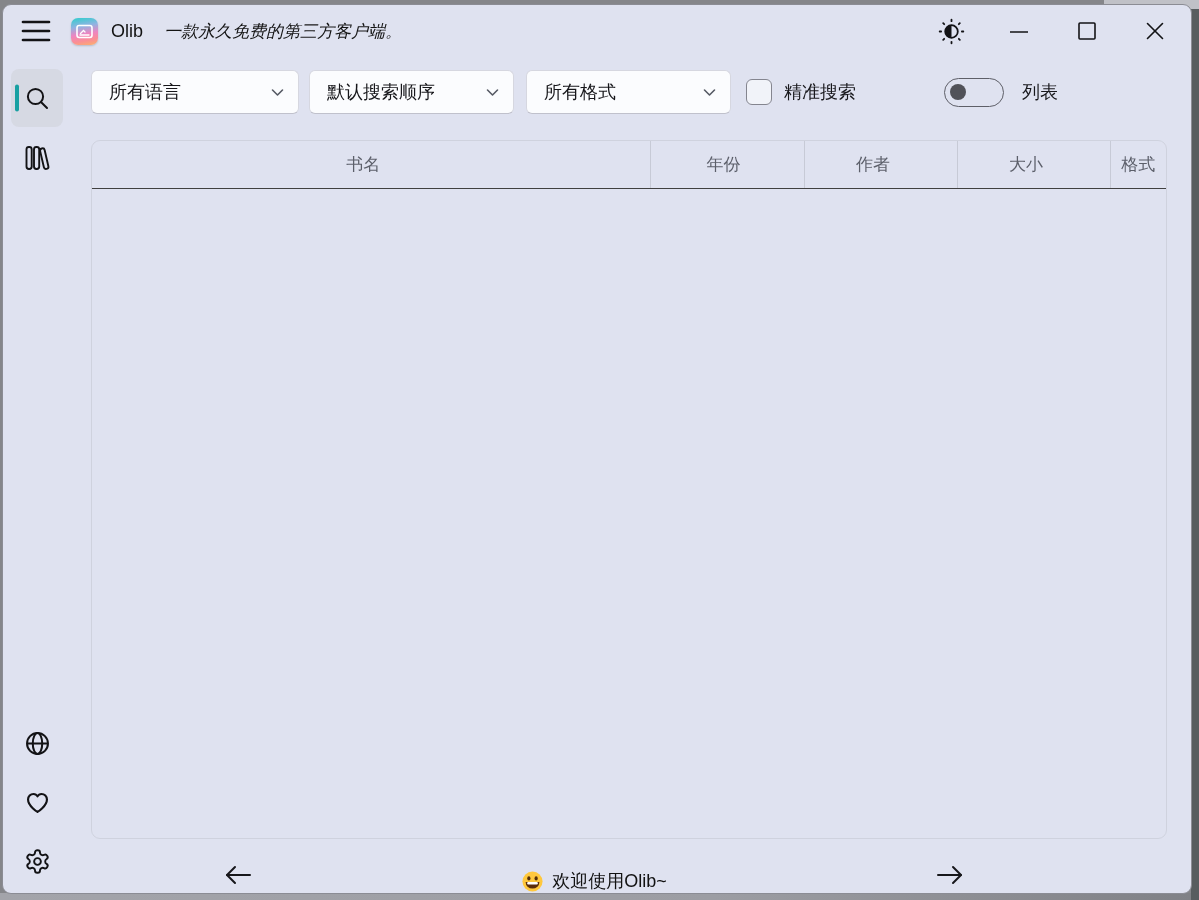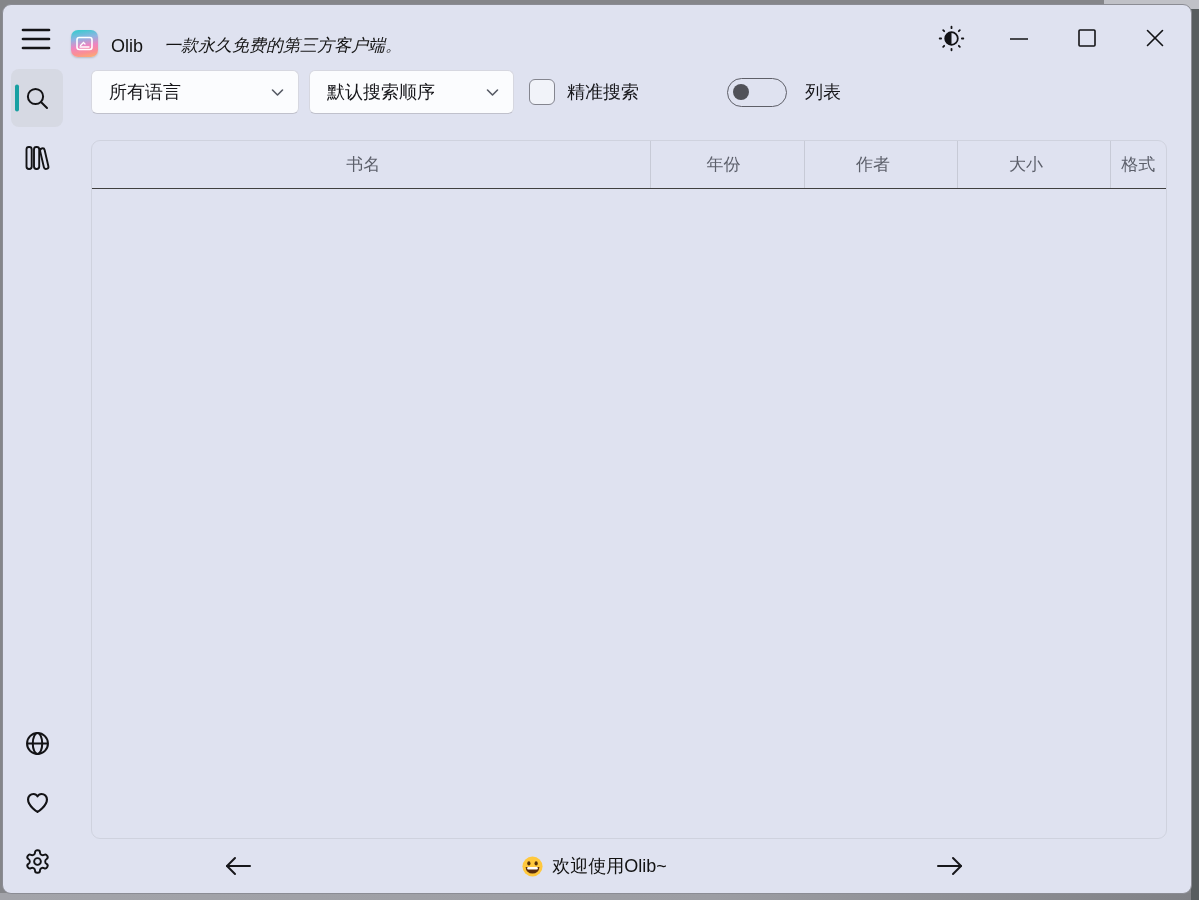--- a/index.html
+++ b/index.html
@@ -26,21 +26,21 @@
   .desktop-bottom{position:absolute;bottom:0;left:0;right:8px;height:7px;
     background:linear-gradient(90deg,#a3a4aa 0%,#9c9da3 60%,#808186 100%);}
 
   .window{
     position:absolute;left:2px;top:4px;width:1190px;height:890px;
     background:var(--window_bg);border:1px solid #8b8c94;border-radius:9px;
     display:flex;flex-direction:column;overflow:hidden;
   }
 
   
-  .titlebar{height:52px;flex:none;display:flex;align-items:flex-end;padding:0 8px 0 14px;}
+  .titlebar{height:52px;flex:none;display:flex;align-items:center;padding:0 8px 0 14px;}
   .icon-btn{background:none;border:none;padding:0;display:flex;align-items:center;justify-content:center;cursor:pointer;}
   .hamburger-btn{width:38px;height:36px;}
   .app-icon{width:27px;height:27px;margin-left:16px;border-radius:7px;
     background:linear-gradient(170deg,#45c8d2 8%,#8fb4e2 32%,#ee85c1 58%,#fb8f93 80%,#fbaf70 98%);
     display:flex;align-items:center;justify-content:center;
     box-shadow:0 1px 2px rgba(0,0,0,.18);}
   .app-title{font-size:18px;margin-left:13px;color:#121212;}
   .app-tagline{font-size:17px;margin-left:21px;color:#141414;font-style:italic;}
   .titlebar-right{margin-left:auto;display:flex;align-items:center;gap:28px;padding-right:8px;}
   .caption-btn{width:40px;height:38px;}
@@ -89,21 +89,21 @@
   .thead{height:48px;flex:none;display:flex;border-bottom:1px solid #404040;gap:16px;}
   .th{display:flex;align-items:center;justify-content:center;font-size:17px;color:var(--header_text);}
   .th + .th{border-left:1px solid #c7cad6;}
   .th-title{flex:0 0 50.5%;}
   .th-year{flex:0 0 12.8%;padding-left:8px;}
   .th-author{flex:0 0 12.8%;}
   .th-size{flex:0 0 12.7%;}
   .th-format{flex:1;}
   .tbody{flex:1;}
 
-  .footer{height:54px;flex:none;display:flex;align-items:center;}
+  .footer{height:54px;flex:none;display:flex;align-items:flex-end;}
   .footer-left{flex:1;display:flex;align-items:center;padding-left:127px;}
   .footer-right{flex:1;display:flex;align-items:center;justify-content:flex-end;padding-right:197px;}
   .welcome{display:flex;align-items:center;gap:8px;font-size:18px;color:#121212;}
   .sr{position:absolute;width:1px;height:1px;overflow:hidden;clip-path:inset(50%);white-space:nowrap;}
 </style>
 </head>
 <body>
 
 <div class="desktop-topright"></div>
 <div class="desktop-right"></div>
@@ -250,20 +250,28 @@
           </span>
         </button>
         <button class="select select-sort">
           <span>默认搜索顺序</span>
           <span style="display:flex;">
             <svg width="13" height="9" viewBox="0 0 13 9">
                 <polyline points="1.5,2 6.5,7 11.5,2" fill="none" stroke="#565a64" stroke-width="1.6" stroke-linecap="round" stroke-linejoin="round"></polyline>
               </svg>
           </span>
         </button>
+        <button class="select select-format">
+          <span>所有格式</span>
+          <span style="display:flex;">
+            <svg width="13" height="9" viewBox="0 0 13 9">
+                <polyline points="1.5,2 6.5,7 11.5,2" fill="none" stroke="#565a64" stroke-width="1.6" stroke-linecap="round" stroke-linejoin="round"></polyline>
+              </svg>
+          </span>
+        </button>
 
         <div class="checkbox-group">
           <button class="checkbox" aria-checked="false"></button>
           <span class="check-label">精准搜索</span>
         </div>
 
         <div class="toggle-group">
           <button class="toggle" aria-checked="false">
             <span class="toggle-knob"></span>
           </button>

